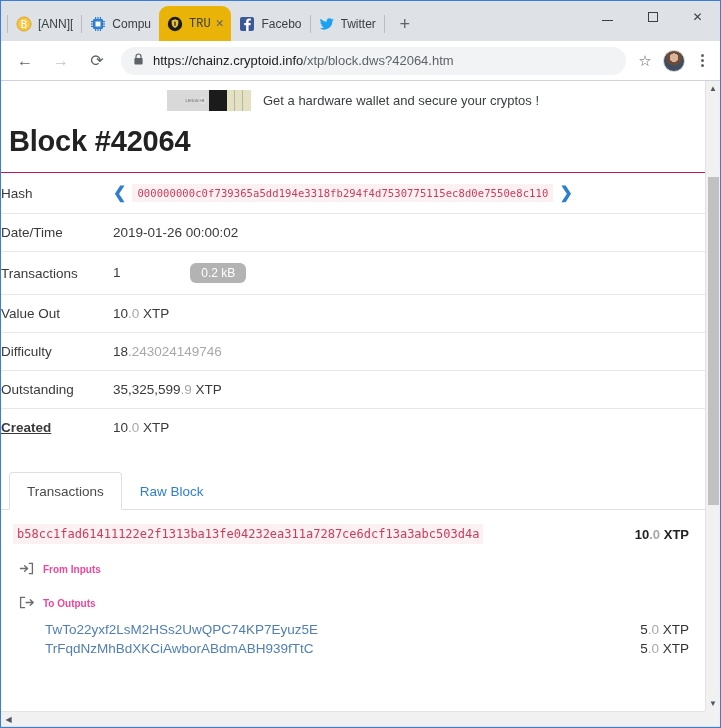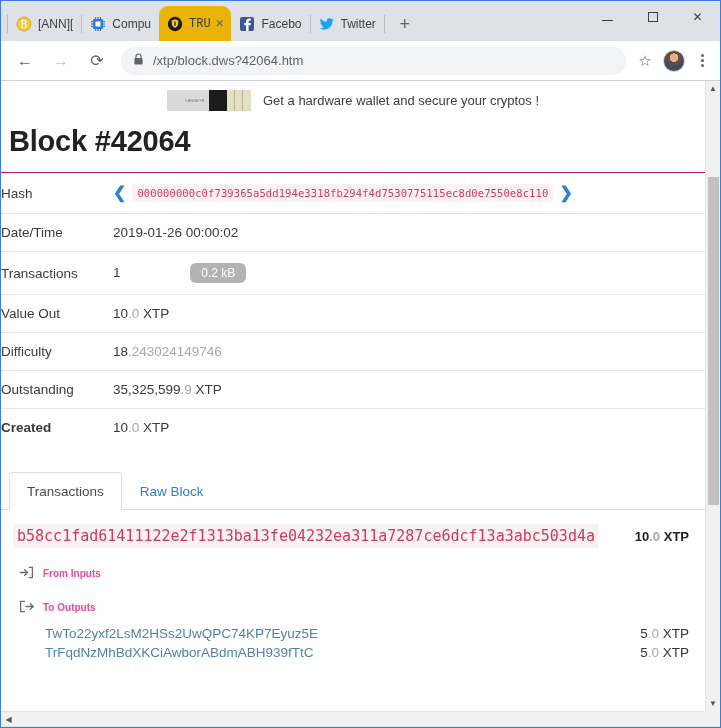--- a/index.html
+++ b/index.html
@@ -172,21 +172,21 @@
   table.info { width: 100%; border-collapse: collapse; }
   table.info tr { border-top: 1px solid #e7e7e7; }
   table.info tr:first-child { border-top: 1px solid #be185d; }
   table.info td {
     padding: 11px 0 11px 0;
     font-size: 13.5px;
     color: #3a3a3a;
     vertical-align: middle;
   }
   td.lbl { width: 112px; padding-left: 9px; color: #2f2f2f; }
-  td.lbl.bold { font-weight: bold; }
+  td.lbl.bold { font-weight: bold; text-decoration: underline; }
   td.val { padding-left: 6px; }
   .dim { color: #a8a8a8; }
 
   .hashwrap { display: flex; align-items: center; gap: 6px; }
   .chev { color: #2f7fd0; font-size: 16px; font-weight: bold; line-height: 1; }
   .hashbox {
     background: #fbf0f2;
     color: #cd3b5a;
     font-family: "DejaVu Sans Mono", monospace;
     font-size: 10.5px;
@@ -235,21 +235,21 @@
   
   #tx-area { padding: 0 8px; }
   .tx-head {
     display: flex; align-items: center; justify-content: space-between;
     padding: 14px 4px 8px 4px;
   }
   .txhash {
     background: #fbf0f2;
     color: #cd3b5a;
     font-family: "DejaVu Sans Mono", monospace;
-    font-size: 15px;
+    font-size: 12px;
     padding: 3px 4px;
     white-space: nowrap;
   }
   .txamount { font-size: 13px; color: #222; font-weight: bold; white-space: nowrap; padding-right: 4px; }
   .txamount .dim { font-weight: bold; }
 
   .section-row {
     display: flex; align-items: center; gap: 9px;
     padding: 9px 4px 8px 10px;
     font-size: 10px;
@@ -388,20 +388,21 @@
     <div class="navbtn">←</div>
     <div class="navbtn disabled">→</div>
     <div class="navbtn">⟳</div>
     <div id="omnibox">
       <span class="lock">
         <svg width="11" height="13" viewBox="0 0 11 13">
             <path d="M3 5V3.5a2.5 2.5 0 0 1 5 0V5" fill="none" stroke="#5f6368" stroke-width="1.2"></path>
             <rect x="1.4" y="5" width="8.2" height="6.6" rx="1" fill="#5f6368"></rect>
           </svg>
       </span>
+      <span class="urlhost">https://chainz.cryptoid.info</span>
         <span class="urlpath">/xtp/block.dws?42064.htm</span>
     </div>
     <div id="star">☆</div>
     <div id="avatar"></div>
     <div id="menu-dots">
         <i></i>
         <i></i>
         <i></i>
       </div>
   </div>

